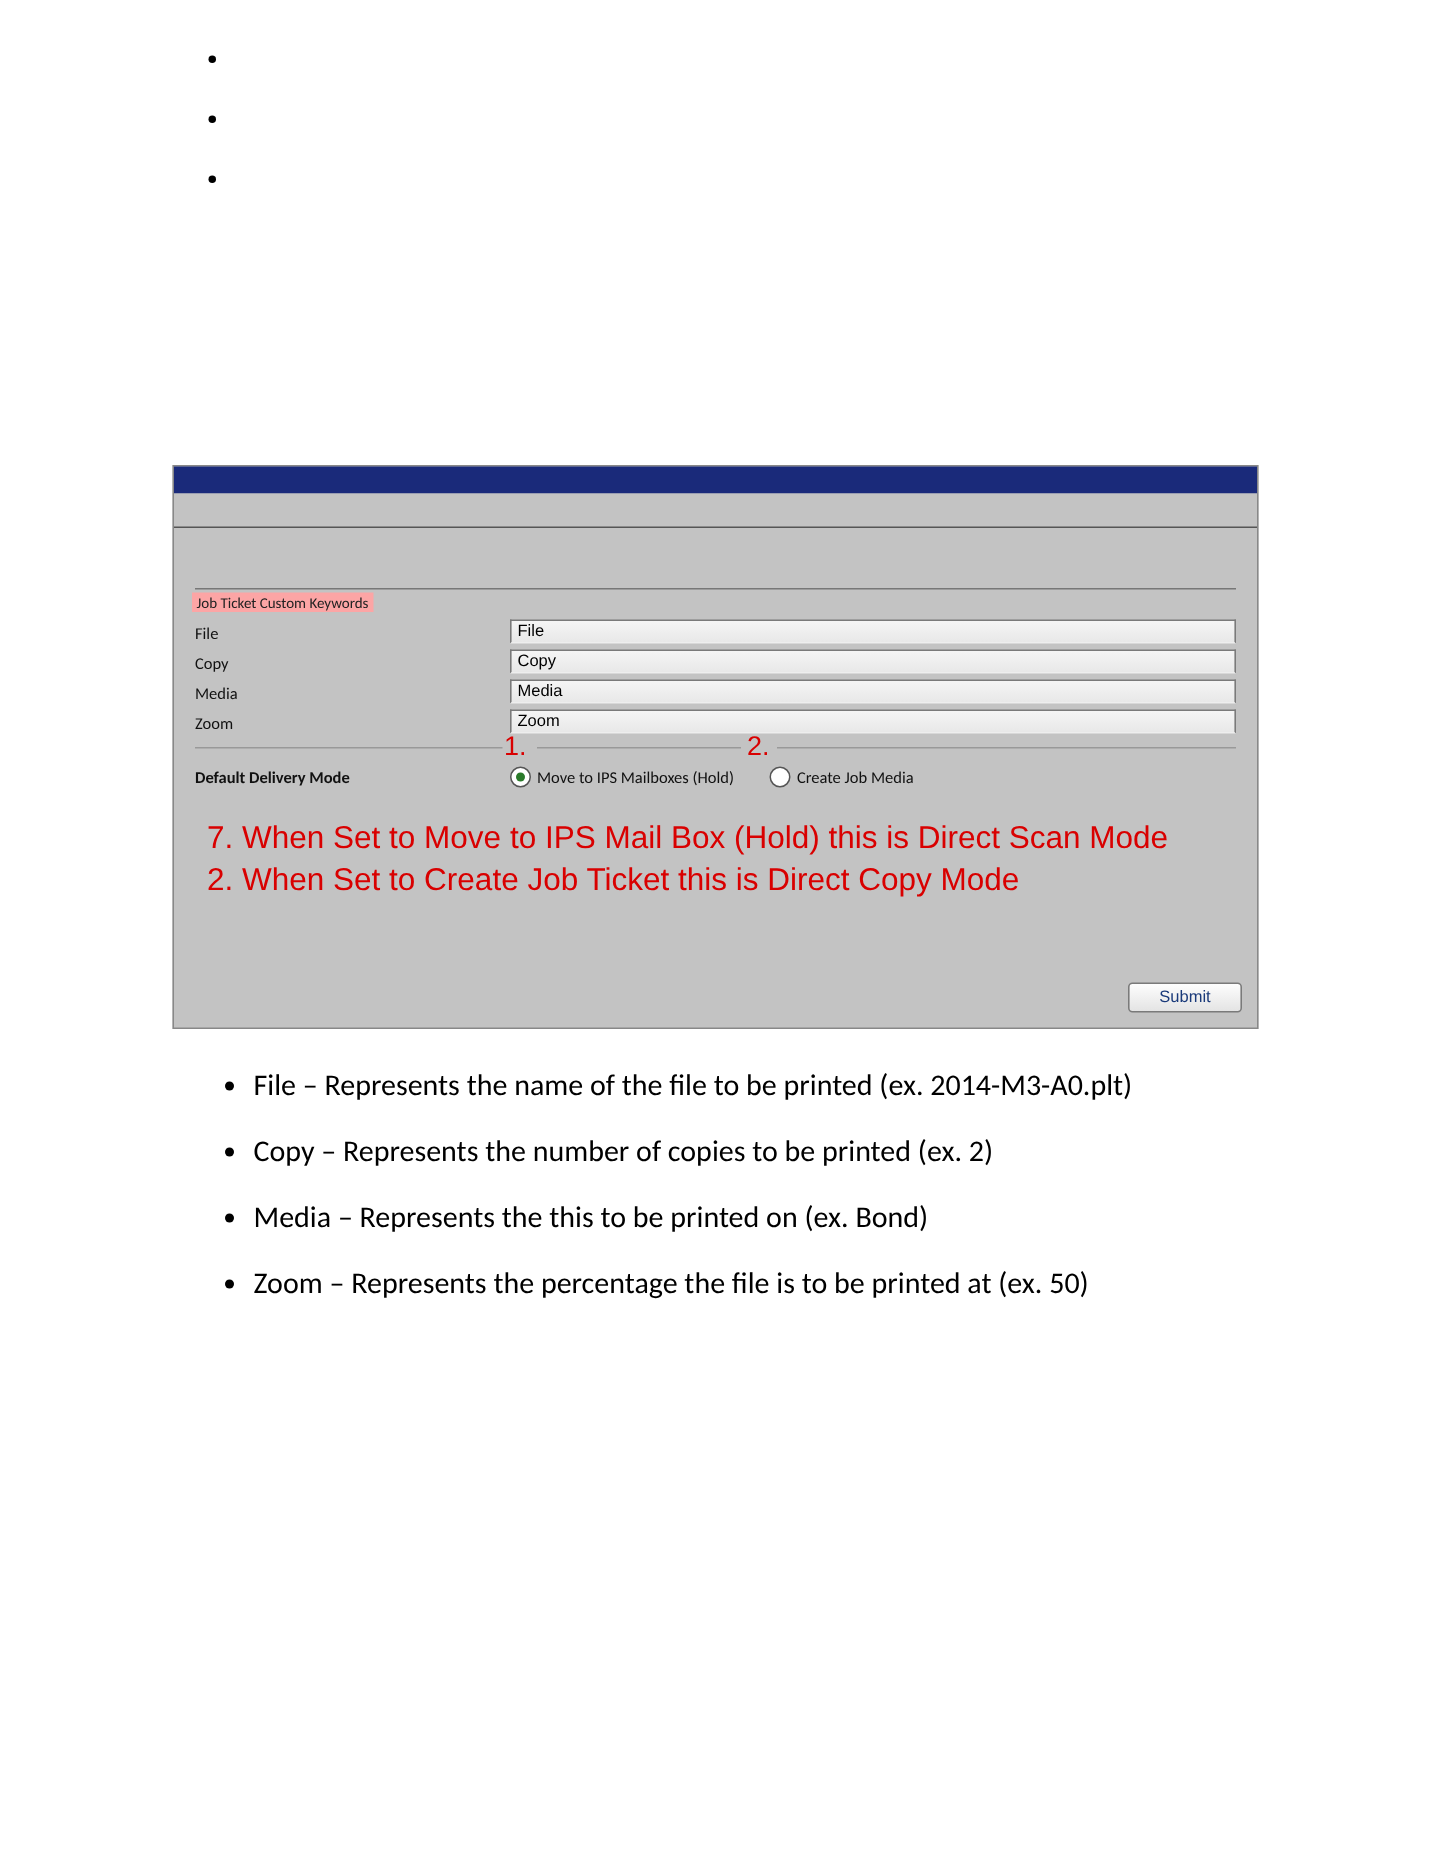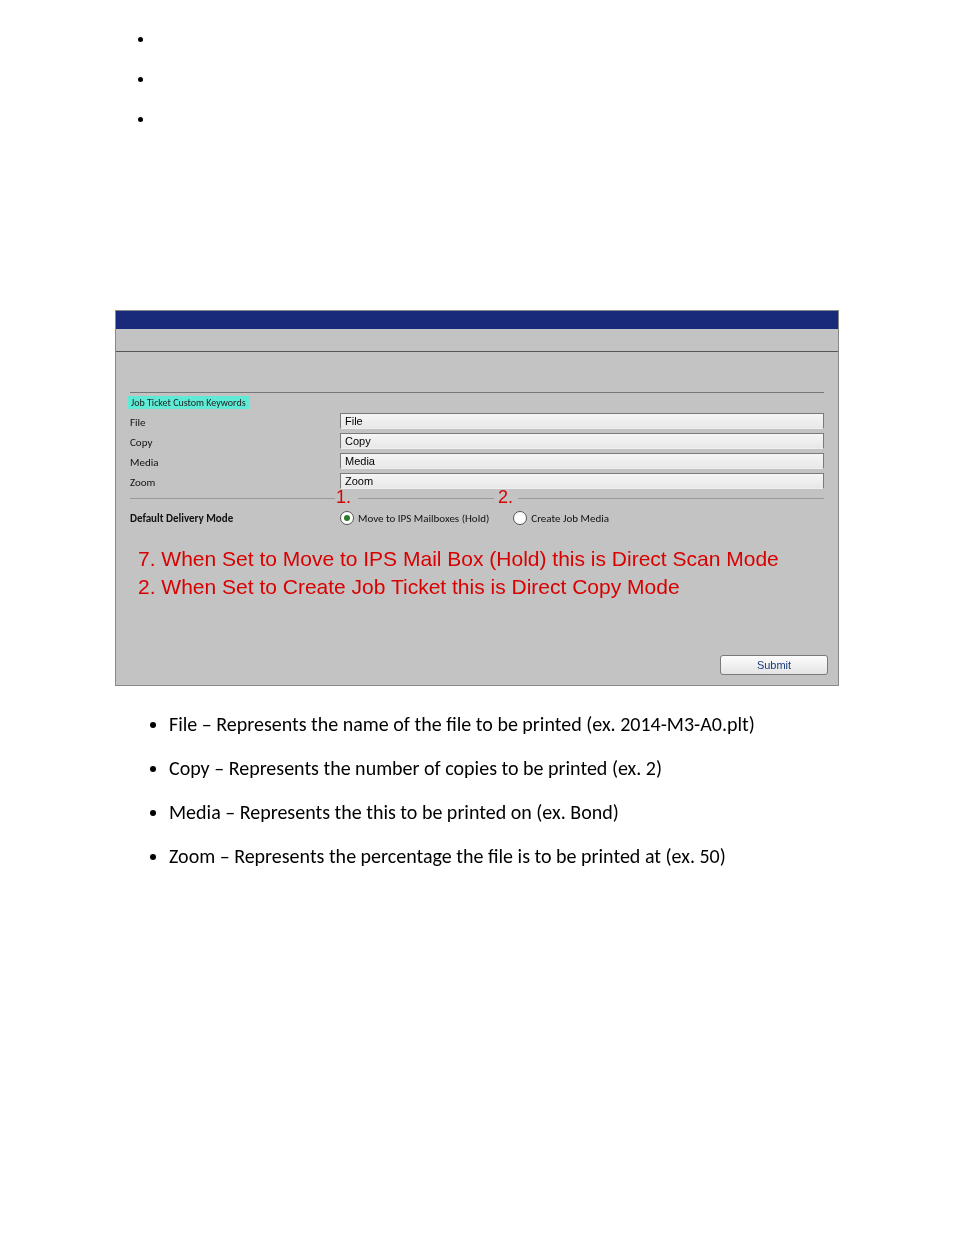--- a/index.html
+++ b/index.html
@@ -86,21 +86,21 @@
   .fieldset-border-top {
     border-top: 1px solid #777;
     position: absolute;
     top: 6px;
     left: 0; right: 0;
     height: 0;
   }
   .fieldset-legend {
     position: relative;
     top: -1px;
-    background: #5eead4;
+    background: #fca5a5;
     font-size: 10px;
     color: #222;
     padding: 0 3px;
     display: inline-block;
     margin-left: -2px;
   }
 
   .row {
     display: flex;
     align-items: flex-end;
@@ -182,21 +182,21 @@
     font-size: 21px;
     line-height: 28px;
   }
 
   .submit-row {
     display: flex;
     justify-content: flex-end;
     padding: 50px 10px 10px 10px;
   }
   .submit-btn {
-    width: 108px;
+    width: 76px;
     height: 20px;
     font-size: 11px;
     color: #1a3a7a;
     background: linear-gradient(#fdfdfd,#e4e4e4);
     border: 1px solid #7a7a7a;
     border-radius: 3px;
     cursor: pointer;
   }
 
   ul.defs {

